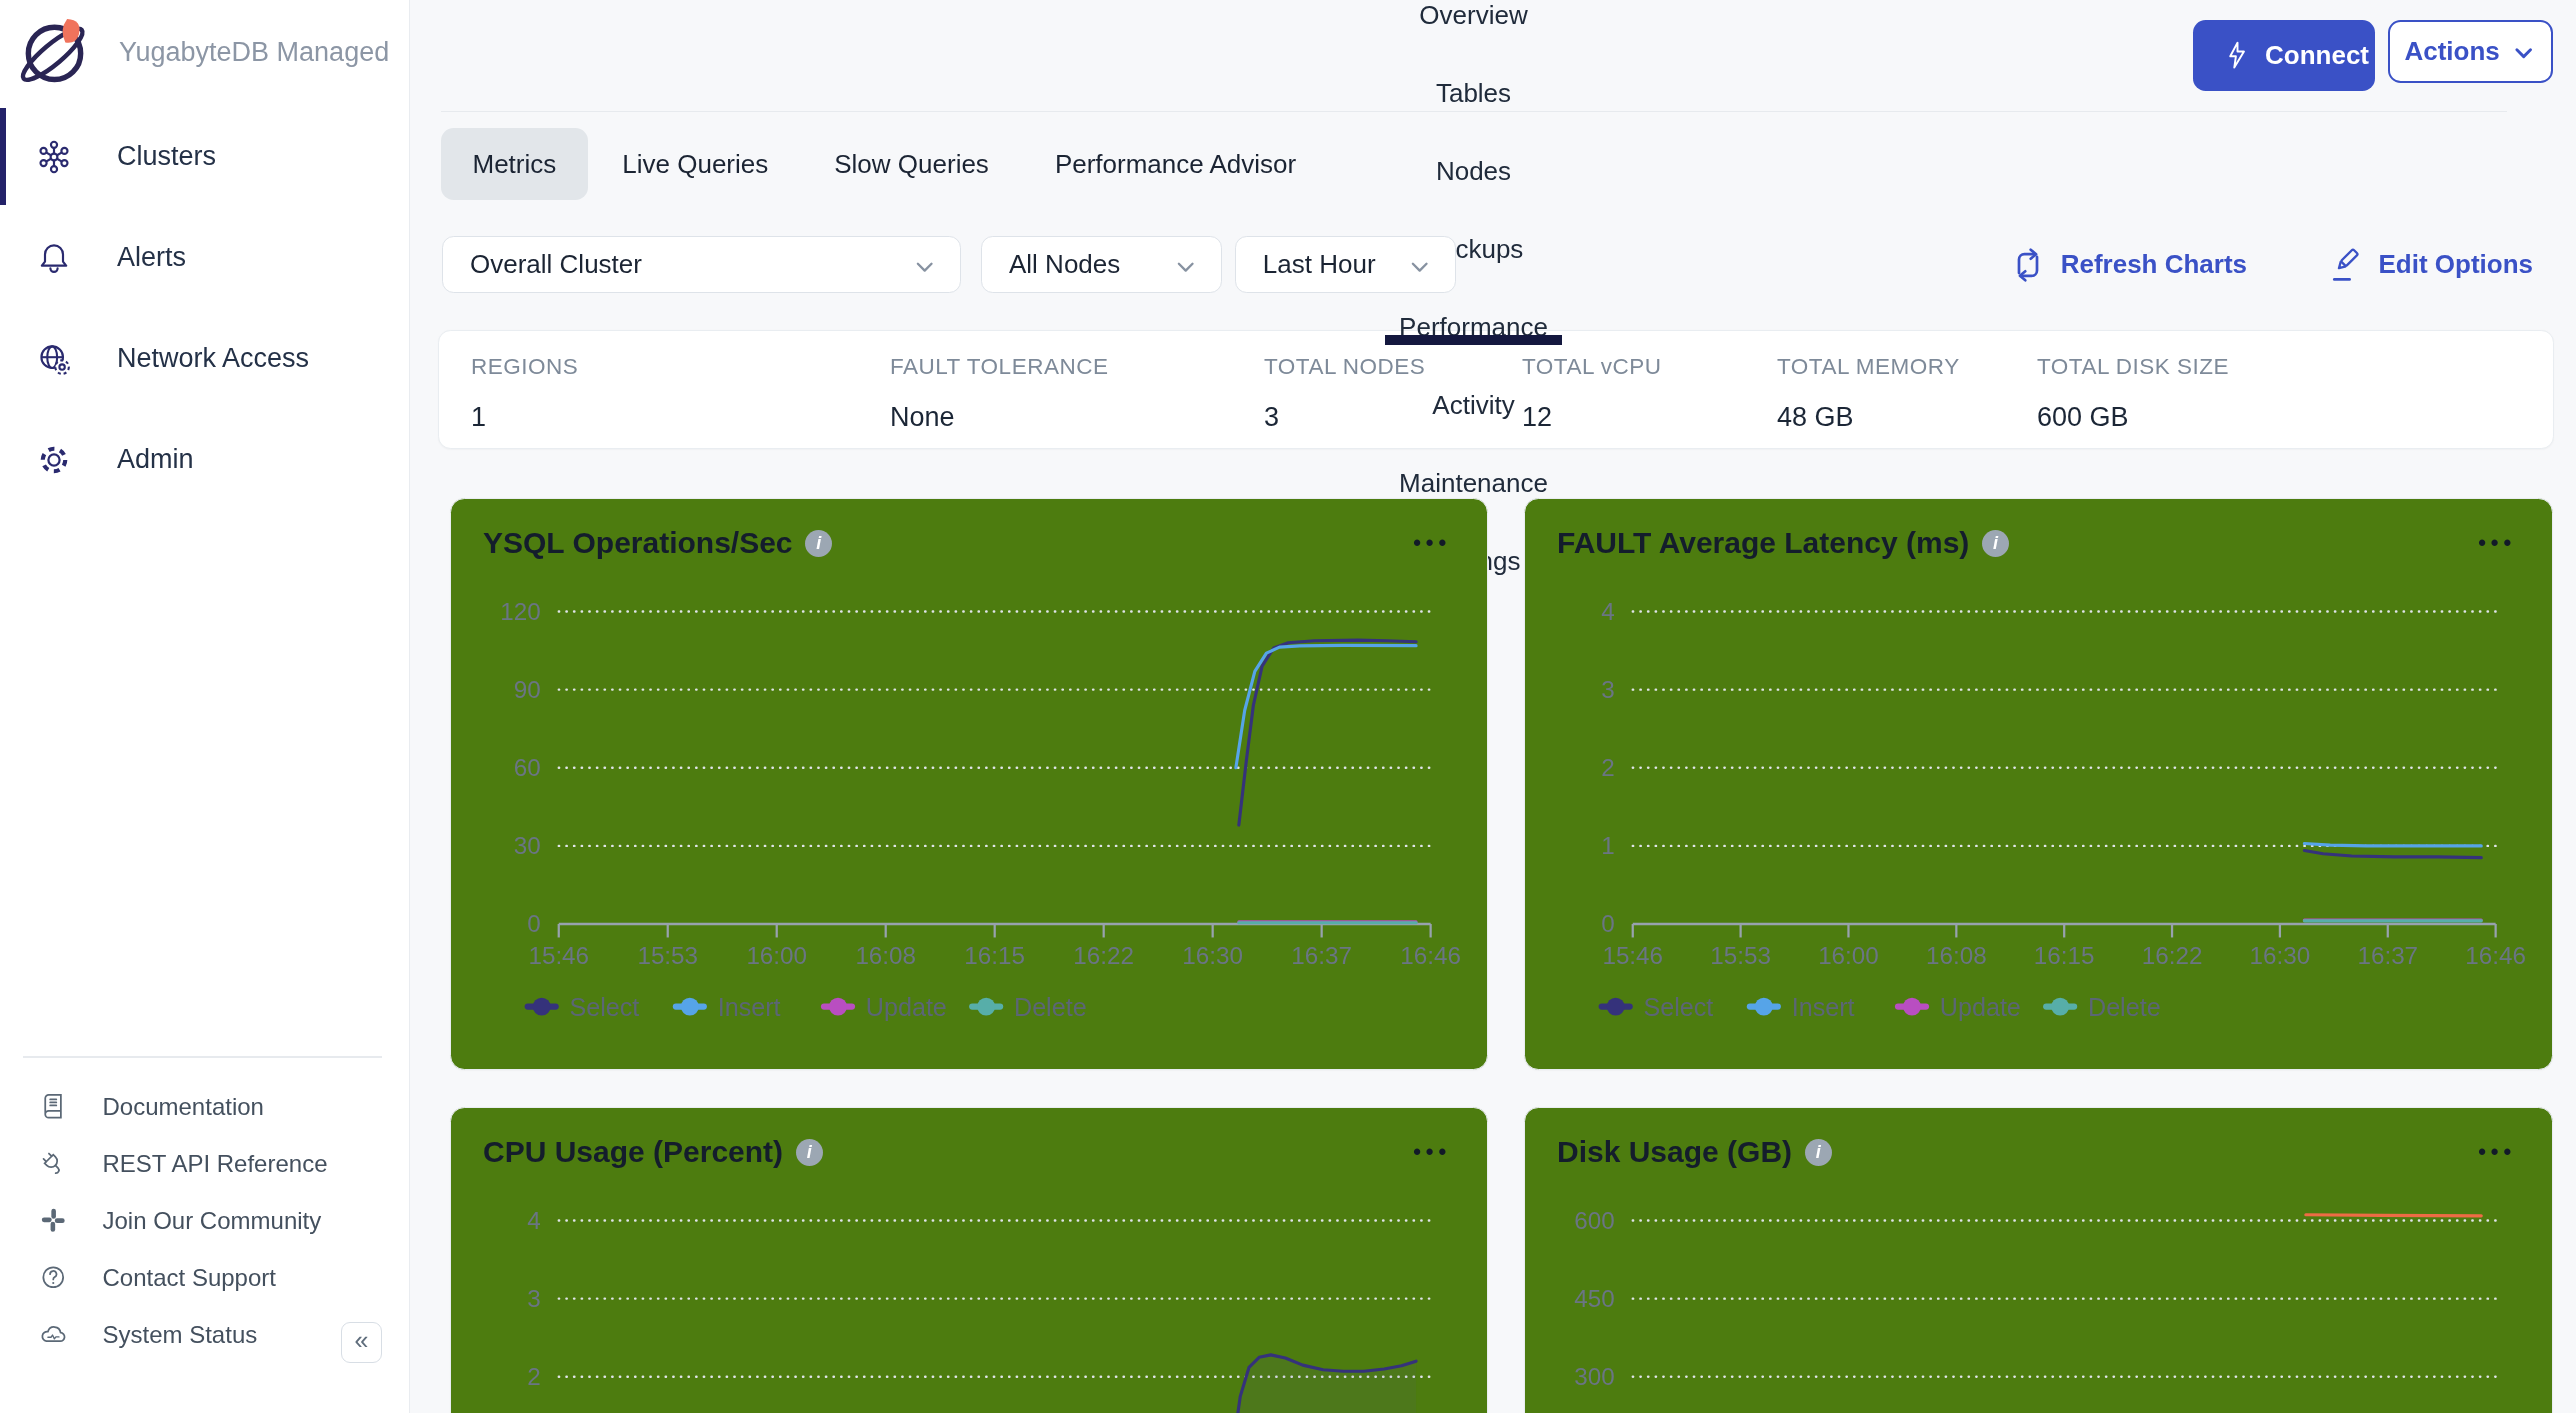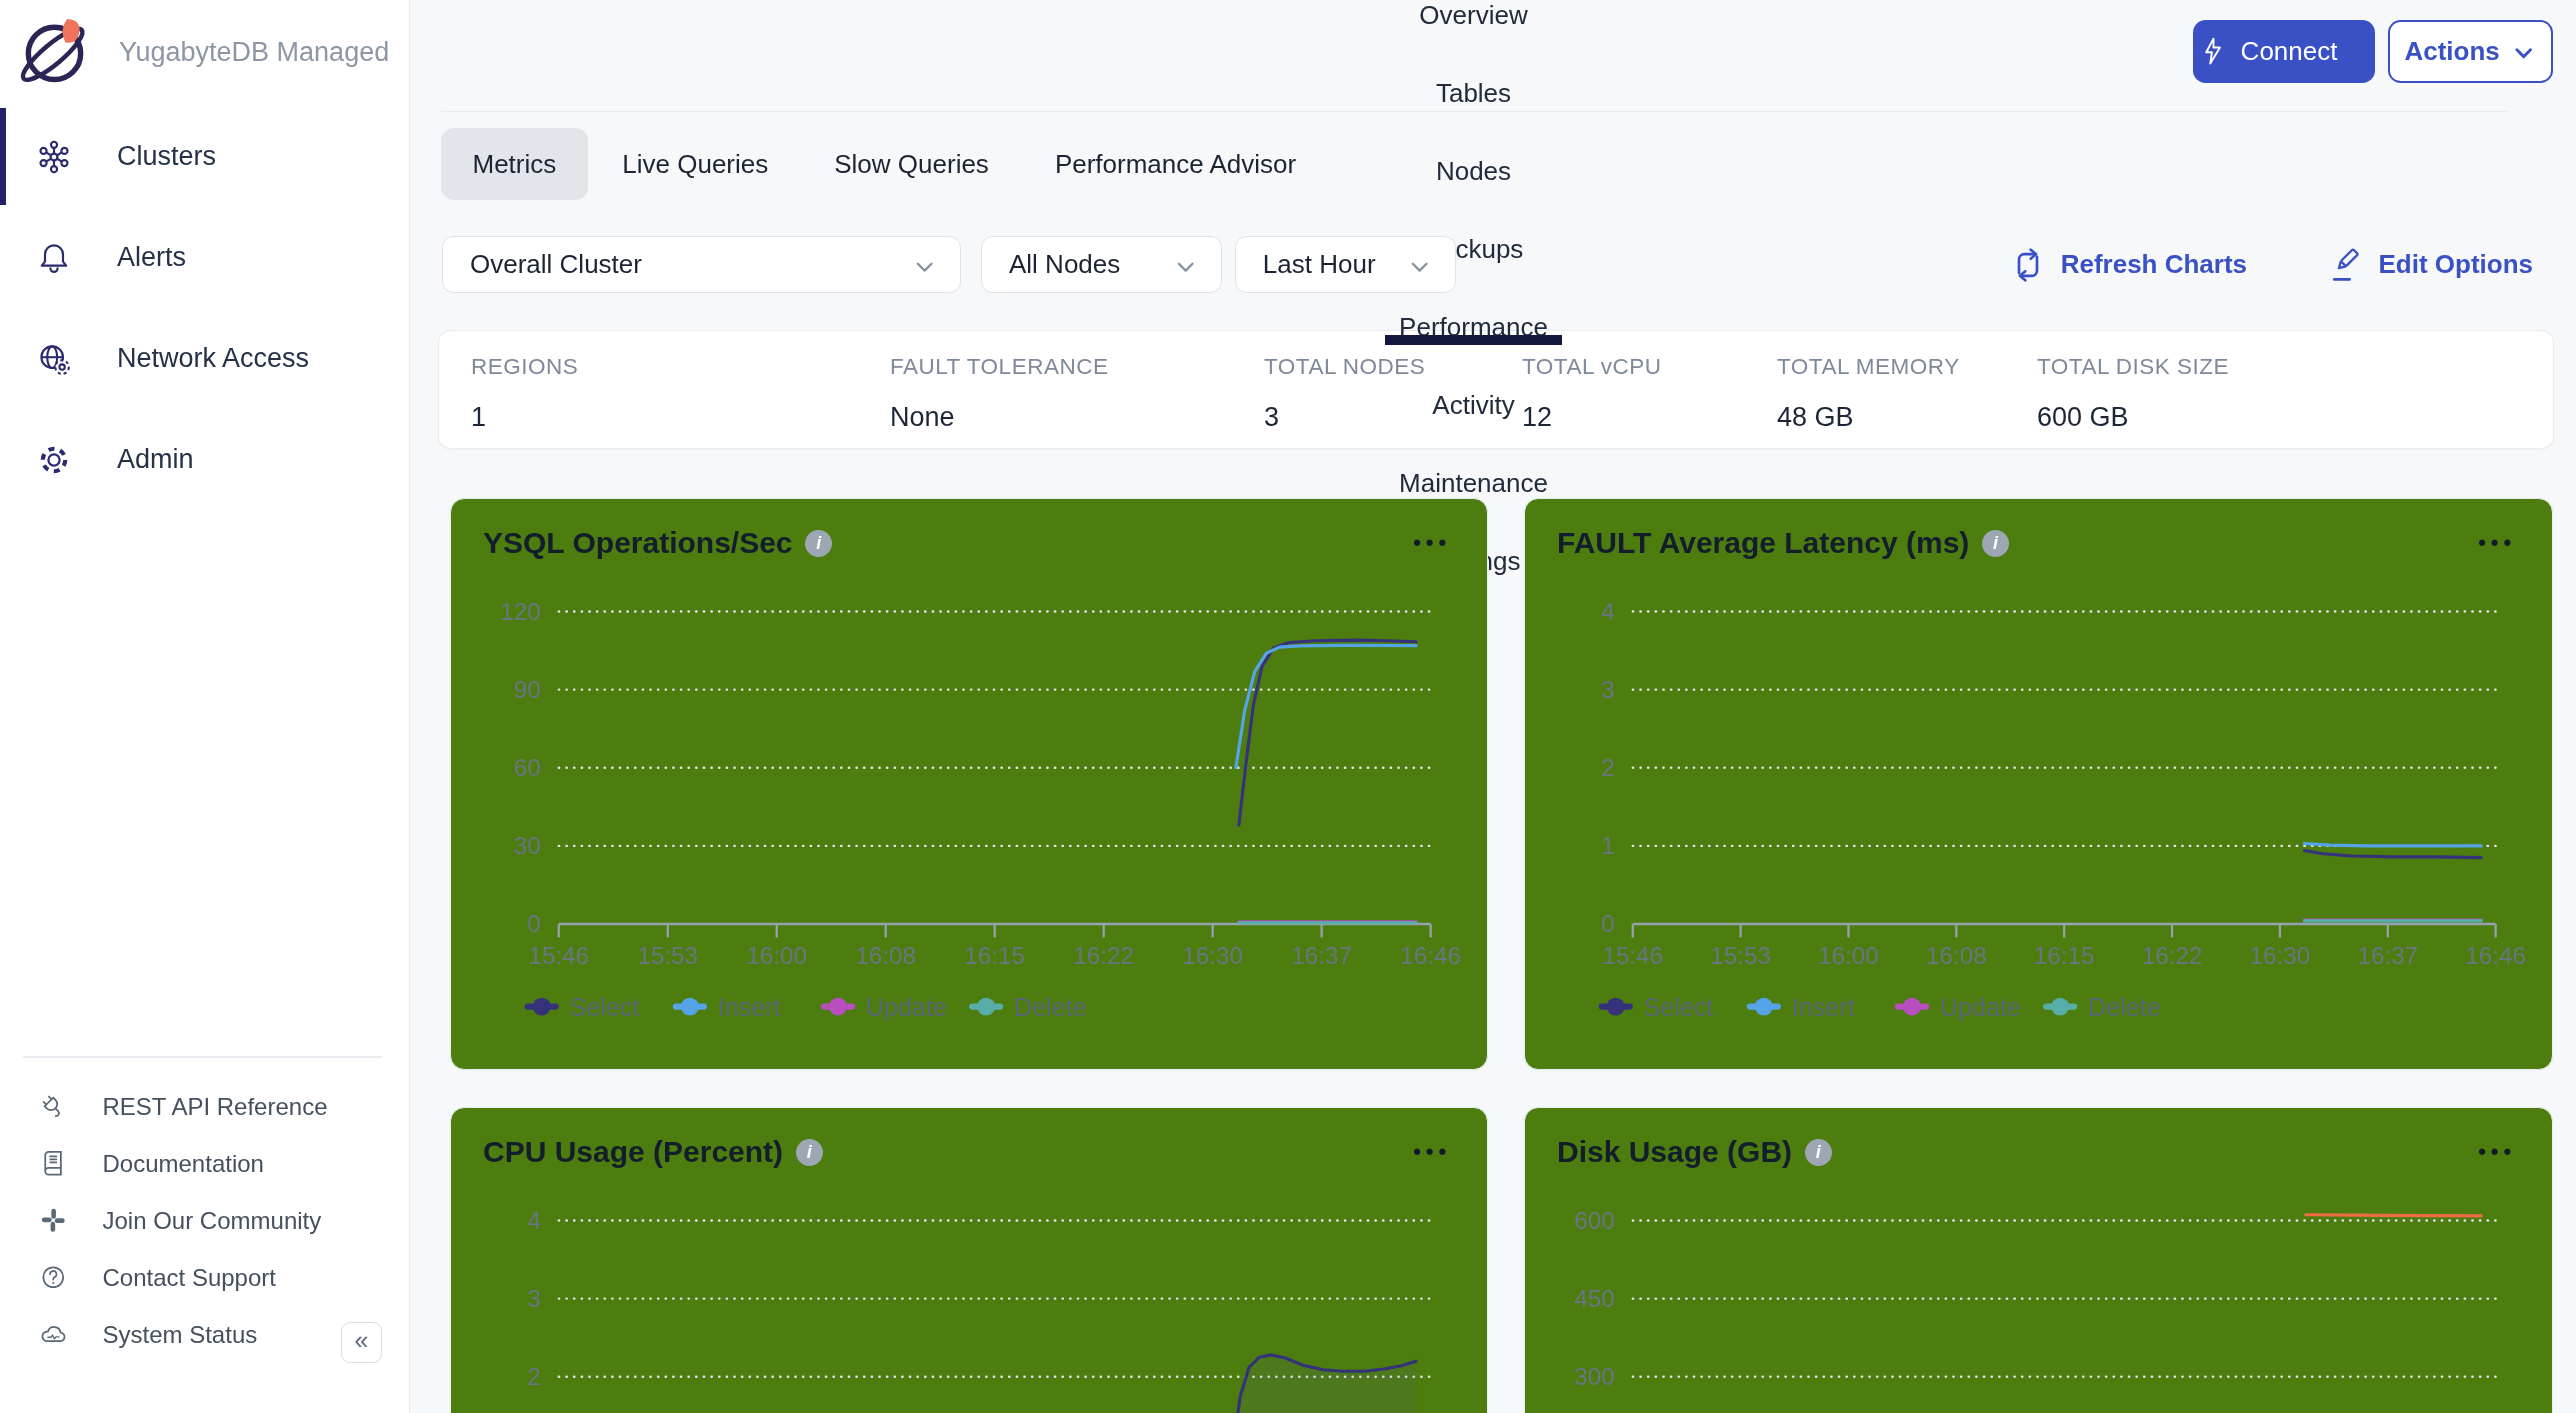--- a/index.html
+++ b/index.html
@@ -23,21 +23,21 @@
   .foot-item{height:57px;display:flex;align-items:center;cursor:pointer;}
   .foot-item .f-icon{width:30.5px;height:30.5px;margin-left:38px;color:#5B6876;flex:0 0 auto;}
   .foot-item .f-label{margin-left:34px;font-size:24px;color:#44505E;}
   .collapse-btn{position:absolute;left:341px;top:1322px;width:41px;height:41px;border:1.8px solid #D8DEE5;border-radius:9px;background:#fff;color:#5F6D7C;font-size:25px;display:flex;align-items:center;justify-content:center;cursor:pointer;box-sizing:border-box;padding-bottom:3.6px;}
   
   .main{position:absolute;left:410px;top:0;width:2166px;height:1414px;}
   .topnav{margin-left:30.5px;width:2066px;height:112px;border-bottom:1.8px solid #E7EAEE;display:flex;align-items:center;gap:47px;box-sizing:border-box;flex-direction:column;}
   .nav-tab{position:relative;font-size:26px;color:#202B3B;height:100%;display:flex;align-items:center;padding:0 3.6px;cursor:pointer;}
   .nav-tab.active::after{content:"";position:absolute;left:-10.8px;right:-10.8px;bottom:-1.8px;height:10px;background:#14183F;}
   .top-buttons{position:absolute;right:23.4px;top:20px;display:flex;gap:12.6px;}
-  .btn-connect{width:182px;height:63px;border-radius:12.6px;background:#3A51C6;color:#fff;font-size:26px;font-weight:normal;display:flex;align-items:center;justify-content:flex-start;gap:12.6px;cursor:pointer;border:none;}
+  .btn-connect{width:182px;height:71px;border-radius:12.6px;background:#3A51C6;color:#fff;font-size:26px;font-weight:bold;display:flex;align-items:center;justify-content:flex-end;gap:12.6px;cursor:pointer;border:none;}
   .btn-connect .b-icon{width:29px;height:29px;}
   .btn-actions{width:165px;height:63px;border-radius:12.6px;background:#fff;border:2.7px solid #3A51C6;color:#3A51C6;font-size:26px;font-weight:bold;display:flex;align-items:center;justify-content:center;gap:12.6px;cursor:pointer;box-sizing:border-box;}
   .btn-actions .b-icon{width:23.4px;height:23.4px;margin-top:3.6px;}
   
   .subtabs{margin:16px 0 0 30.5px;display:flex;gap:2px;align-items:center;}
   .subtab{height:72px;display:flex;align-items:center;padding:0 32px;font-size:26px;color:#1B2433;border-radius:12.6px;cursor:pointer;}
   .subtab.active{background:#E2E6EA;}
   
   .filter-row{position:relative;margin:36px 0 0 32px;height:57px;display:flex;gap:20px;}
   .dropdown{height:57px;background:#fff;border:1.8px solid #DEE3E9;border-radius:11.7px;display:flex;align-items:center;box-sizing:border-box;padding:0 23.4px 0 27px;font-size:26px;color:#1B2433;cursor:pointer;}
@@ -118,34 +118,34 @@
    <circle cx="20" cy="20" r="12.5" stroke-width="4.6" stroke-dasharray="6.6 6.5"></circle>
    <circle cx="20" cy="20" r="6.2" stroke-width="2.5" fill="#fff"></circle>
           </svg></span>
         <span class="s-label">Admin</span>
       </div>
     </nav>
   <div class="side-divider"></div>
   <div class="side-footer" id="side-footer">
       <div class="foot-item">
         <span class="f-icon"><svg viewBox="0 0 40 40" width="100%" height="100%" fill="none" stroke="currentColor" stroke-width="2.3" stroke-linecap="round">
+   <path d="M30 26 H14 a4.5 4.5 0 0 0 0 9 H30 V5 H14 A4.5 4.5 0 0 0 9.5 9.5 V30.5"></path>
+   <path d="M16 11 h8 M16 15 h8 M16 19 h8"></path>
+          </svg></span>
+        <span class="f-label">Documentation</span>
+      </div>
+      <div class="foot-item">
+        <span class="f-icon"><svg viewBox="0 0 40 40" width="100%" height="100%" fill="none" stroke="currentColor" stroke-width="2.3" stroke-linecap="round">
    <g transform="rotate(-45 20 20)">
               <path d="M15 7 v5 M25 7 v5"></path>
               <path d="M12 12 h16 v4 a8 8 0 0 1 -16 0 z"></path>
    <path d="M20 24 v5 a4 4 0 0 1 -7 2.5"></path>
             </g>
           </svg></span>
         <span class="f-label">REST API Reference</span>
-      </div>
-      <div class="foot-item">
-        <span class="f-icon"><svg viewBox="0 0 40 40" width="100%" height="100%" fill="none" stroke="currentColor" stroke-width="2.3" stroke-linecap="round">
-   <path d="M30 26 H14 a4.5 4.5 0 0 0 0 9 H30 V5 H14 A4.5 4.5 0 0 0 9.5 9.5 V30.5"></path>
-   <path d="M16 11 h8 M16 15 h8 M16 19 h8"></path>
-          </svg></span>
-        <span class="f-label">Documentation</span>
       </div>
       <div class="foot-item">
         <span class="f-icon"><svg viewBox="0 0 40 40" width="100%" height="100%" fill="currentColor">
    <rect x="17.5" y="5" width="6" height="13" rx="3"></rect>
             <rect x="5" y="16.5" width="13" height="6" rx="3"></rect>
    <rect x="16.5" y="22" width="6" height="13" rx="3"></rect>
             <rect x="22" y="17.5" width="13" height="6" rx="3"></rect>
           </svg></span>
         <span class="f-label">Join Our Community</span>
       </div>

